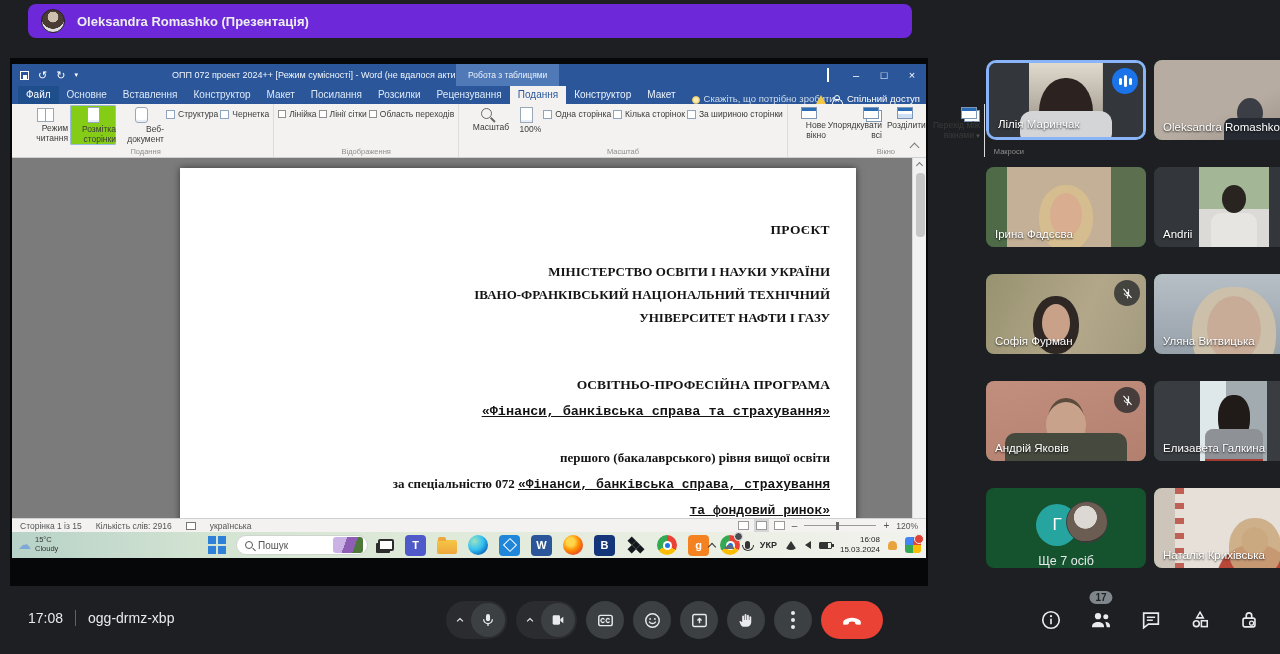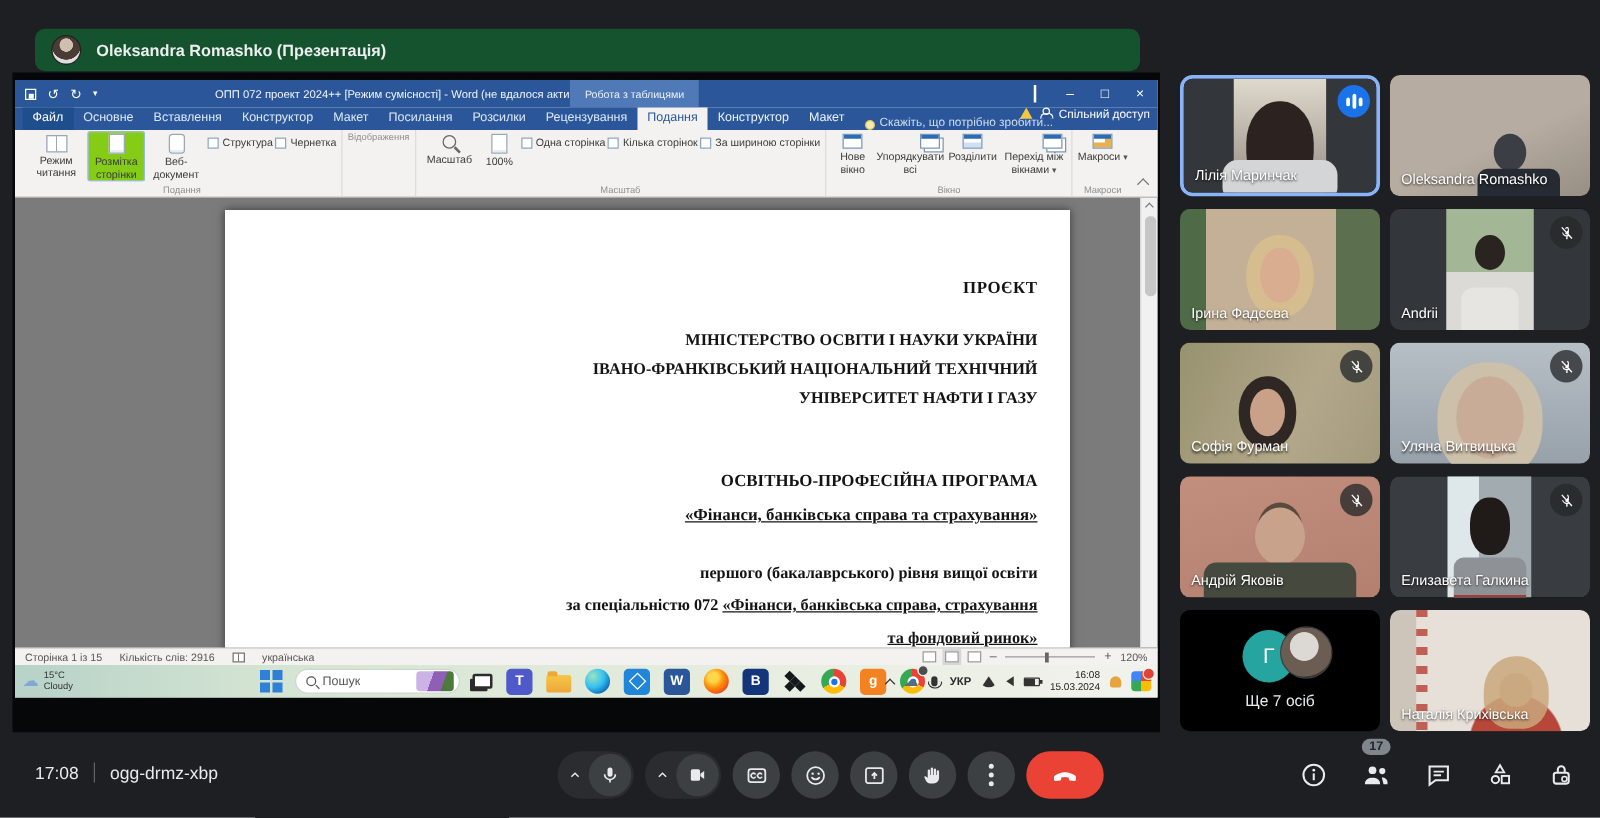--- a/index.html
+++ b/index.html
@@ -1,20 +1,20 @@
 <!DOCTYPE html>
 <html><head>
 <meta charset="utf-8">
 <style>
   * { margin:0; padding:0; box-sizing:border-box; }
   html,body { width:1280px; height:654px; }
   body { position:relative; background:#1d1f22; font-family:"Liberation Sans",sans-serif; color:#e8eaed; overflow:hidden; }
 
   
-  #banner { position:absolute; left:28px; top:23px; width:884px; height:34px; background:#14532d; border-radius:8px;
+  #banner { position:absolute; left:28px; top:4px; width:884px; height:34px; background:#6d28d9; border-radius:8px;
             display:flex; align-items:center; gap:12px; padding:0 13px; }
   #banner .avatar { width:24px; height:24px; border-radius:50%;
     background:radial-gradient(circle at 50% 32%, #cfbfae 0 28%, #4a3c34 30% 62%, #dedede 64%); border:1px solid #222; }
   #banner .btxt { font-size:13px; font-weight:700; color:#eceeef; }
 
   
   #screen { position:absolute; left:10px; top:58px; width:918px; height:528px; background:#060708; }
   #win { position:absolute; left:2px; top:6px; width:914px; height:494px; background:#f3f2f1; display:flex; flex-direction:column; }
 
   .titlebar { height:22px; background:#2b579a; color:#fff; position:relative; flex:none; }
@@ -27,32 +27,32 @@
   .winbtn { width:28px; text-align:center; font-size:11px; line-height:22px; color:#fff; }
   .ribdisp { width:10px; height:8px; border:1px solid #fff; margin:0 auto; }
 
   .tabrow { height:18px; background:#2b579a; display:flex; align-items:flex-end; padding-left:6px; position:relative; flex:none; }
   .wtab { height:18px; line-height:18px; padding:0 8px; font-size:10px; color:#dce8f5; white-space:nowrap; }
   .wtab.file { background:#1e4e8c; color:#fff; }
   .wtab.active { background:#f3f2f1; color:#2b579a; }
   .wtab.ctx { color:#eaf2fb; }
   .telme { display:flex; align-items:flex-end; gap:4px; padding:0 8px; font-size:9.5px; color:#cfdded; height:18px; }
   .bulb { width:8px; height:8px; border-radius:50%; background:#f7e9b0; border:1px solid #e7c55a; }
-  .sharearea { position:absolute; right:6px; bottom:0; height:18px; display:flex; align-items:flex-start; gap:6px; font-size:9.5px; color:#fff; }
+  .sharearea { position:absolute; right:6px; bottom:0; height:18px; display:flex; align-items:flex-end; gap:6px; font-size:9.5px; color:#fff; }
   .warn { width:0; height:0; border-left:5px solid transparent; border-right:5px solid transparent; border-bottom:9px solid #f2c744; }
   .person { width:9px; height:9px; position:relative; }
   .person::before { content:""; position:absolute; left:2.5px; top:0; width:4px; height:4px; border:1px solid #fff; border-radius:50%; }
   .person::after { content:""; position:absolute; left:0; bottom:0; width:9px; height:4px; border:1px solid #fff; border-bottom:none; border-radius:5px 5px 0 0; }
 
   
   .ribbon { height:54px; background:#f3f2f1; border-bottom:1px solid #cfcfcf; display:flex; padding-left:6px; font-size:8.5px; color:#3b3b3b; flex:none; position:relative; }
   .rgroup { display:flex; flex-direction:column; border-right:1px solid #dcdcdc; padding:1px 4px 0; }
   .rbody { flex:1; display:flex; align-items:flex-start; gap:2px; }
   .glabel { text-align:center; font-size:7.5px; color:#8f8f8f; height:10px; line-height:10px; }
-  .bb { width:46px; text-align:center; padding-top:1px; border-radius:2px; line-height:1.15; }
+  .bb { width:46px; text-align:right; padding-top:1px; border-radius:2px; line-height:1.15; }
   .bb.sel { background:#84cc16; box-shadow:0 0 0 1px #9cbbe0 inset; }
   .bb.wide { width:54px; }
   .bi { margin:1px auto 2px; }
   .pagei { width:13px; height:16px; border:1px solid #9aa7b5; background:#fff; box-shadow:inset 0 -2px 0 #e8eef5; }
   .booki { width:17px; height:14px; border:1px solid #9aa7b5; background:linear-gradient(90deg,#fff 48%,#9aa7b5 48% 52%,#fff 52%); margin-top:2px; }
   .maglass { width:11px; height:11px; border:1.5px solid #666; border-radius:50%; position:relative; margin:2px auto 4px; }
   .maglass::after { content:""; position:absolute; right:-5px; bottom:-2px; width:6px; height:1.5px; background:#666; transform:rotate(45deg); }
   .wini { width:16px; height:12px; border:1px solid #7c96b5; background:#fff; box-shadow:inset 0 3px 0 #2b6cb5; }
   .wini.dbl { box-shadow:inset 0 3px 0 #2b6cb5, 3px 3px 0 -1px #fff, 3px 3px 0 0 #7c96b5; margin-right:3px; }
   .stack { display:flex; flex-direction:row; gap:2px; padding-top:4px; }
@@ -63,21 +63,21 @@
   .caret { font-size:7px; color:#555; }
   .collapse { position:absolute; right:8px; bottom:6px; width:7px; height:7px; border-left:1.5px solid #777; border-top:1.5px solid #777; transform:rotate(45deg); }
 
   
   .docarea { flex:1; background:#7b7b7b; position:relative; overflow:hidden; }
   .page { position:absolute; left:168px; top:10px; width:676px; height:420px; background:#fff; box-shadow:0 0 7px rgba(0,0,0,.55);
           font-family:"Liberation Serif",serif; color:#141414; padding:54px 26px 0 30px; }
   .d-right { text-align:right; font-weight:700; font-size:13.5px; letter-spacing:.4px; margin-bottom:22px; }
   .d-c { text-align:right; font-weight:700; font-size:13px; line-height:23px; }
   .d-big { font-size:13.5px; line-height:27px; }
-  .u { text-decoration:underline; }
+  .u { text-decoration:underline;font-family:Liberation Mono, monospace; }
   .mt42 { margin-top:42px; } .mt20 { margin-top:20px; }
   .vscroll { position:absolute; right:0; top:0; bottom:0; width:14px; background:#f1f1f1; border-left:1px solid #d8d8d8; }
   .varr { height:13px; display:flex; align-items:center; justify-content:center; }
   .varr i { width:5px; height:5px; border-left:1.5px solid #777; border-top:1.5px solid #777; transform:rotate(45deg); margin-top:2px; }
   .vthumb { position:absolute; left:2.5px; top:15px; width:9px; height:64px; background:#c6c6c6; border-radius:4px; }
 
   
   .statusbar { height:14px; background:#f3f2f1; border-top:1px solid #d0d0d0; display:flex; align-items:center; gap:14px; padding:0 8px; font-size:8.5px; color:#555; flex:none; }
   .bookst { width:10px; height:8px; border:1px solid #777; background:linear-gradient(90deg,#fff 46%,#777 46% 54%,#fff 54%); }
   .sbright { margin-left:auto; display:flex; align-items:center; gap:7px; }
@@ -130,21 +130,21 @@
   .twifi { width:0; height:0; border-left:6px solid transparent; border-right:6px solid transparent; border-bottom:9px solid #333; border-radius:50%; }
   .tvol { width:0; height:0; border-style:solid; border-width:4.5px 6px 4.5px 0; border-color:transparent #333 transparent transparent; position:relative; }
   .tbatt { width:13px; height:7px; border:1px solid #333; border-radius:1px; background:linear-gradient(90deg,#333 0 70%,transparent 70%); position:relative; }
   .tbatt::after { content:""; position:absolute; right:-3px; top:1.5px; width:2px; height:3px; background:#333; }
   .tclock { font-size:8px; line-height:1.2; text-align:right; color:#222; }
   .tbell { width:9px; height:9px; background:#e8a33d; border-radius:50% 50% 2px 2px; }
   .capp { width:16px; height:16px; border-radius:3px; background:conic-gradient(#ea4335 0 25%, #fbbc04 25% 50%, #34a853 50% 75%, #4285f4 75%); position:relative; }
   .capp::after { content:""; position:absolute; right:-3px; top:-3px; width:8px; height:8px; border-radius:50%; background:#e04235; border:1px solid #f0f0ea; }
 
   
-  .tile { position:absolute; width:160px; height:97px; border-radius:8px; background:#000000; overflow:hidden; }
+  .tile { position:absolute; width:160px; height:80px; border-radius:8px; background:#14532d; overflow:hidden;margin-left:42px; }
   .tile.speaking { border:3px solid #8ab4f8; border-radius:10px; }
   .vf { position:absolute; inset:0; }
   .vf::before, .vf::after { content:""; position:absolute; }
   .v1 { background:linear-gradient(180deg,#e0dacd,#958c82); background-size:48% 100%; background-position:50% 0; background-repeat:no-repeat; background-color:#33363a; }
   .v1::before { left:50%; top:20%; transform:translateX(-50%); width:54px; height:70px; background:#2c2320; border-radius:48% 48% 42% 42%; }
   .v1::after { left:50%; bottom:-8px; transform:translateX(-50%); width:92px; height:34px; background:#d3d5d6; border-radius:12px; }
   .v2 { background:linear-gradient(155deg,#b6aca1 0 55%,#978e84); }
   .v2::before { left:52%; top:48%; width:26px; height:30px; background:#3b3e45; border-radius:50%; }
   .v2::after { left:44%; bottom:0; width:66px; height:22px; background:#262a33; border-radius:8px 8px 0 0; }
   .v3 { background:linear-gradient(90deg,#4e6a47 0 13%,#c3b096 13% 78%,#5c7050 78%); }
@@ -266,20 +266,36 @@
             <div class="sitem">
                 <span class="mini"></span>
                 <span>Чернетка</span>
               </div>
           </div>
         </div>
         <div class="glabel">Подання</div>
       </div>
 
       <div class="rgroup">
+        <div class="rbody">
+          <div class="stack">
+            <div class="sitem">
+                <span class="cb"></span>
+                <span>Лінійка</span>
+              </div>
+            <div class="sitem">
+                <span class="cb"></span>
+                <span>Лінії сітки</span>
+              </div>
+            <div class="sitem">
+                <span class="cb"></span>
+                <span>Область переходів</span>
+              </div>
+          </div>
+        </div>
         <div class="glabel">Відображення</div>
       </div>
 
       <div class="rgroup">
         <div class="rbody">
           <div class="bb"><div class="bi maglass"></div><span>Масштаб</span></div>
           <div class="bb" style="width:30px;"><div class="bi pagei"></div><span>100%</span></div>
           <div class="stack">
             <div class="sitem">
                 <span class="mini"></span>

